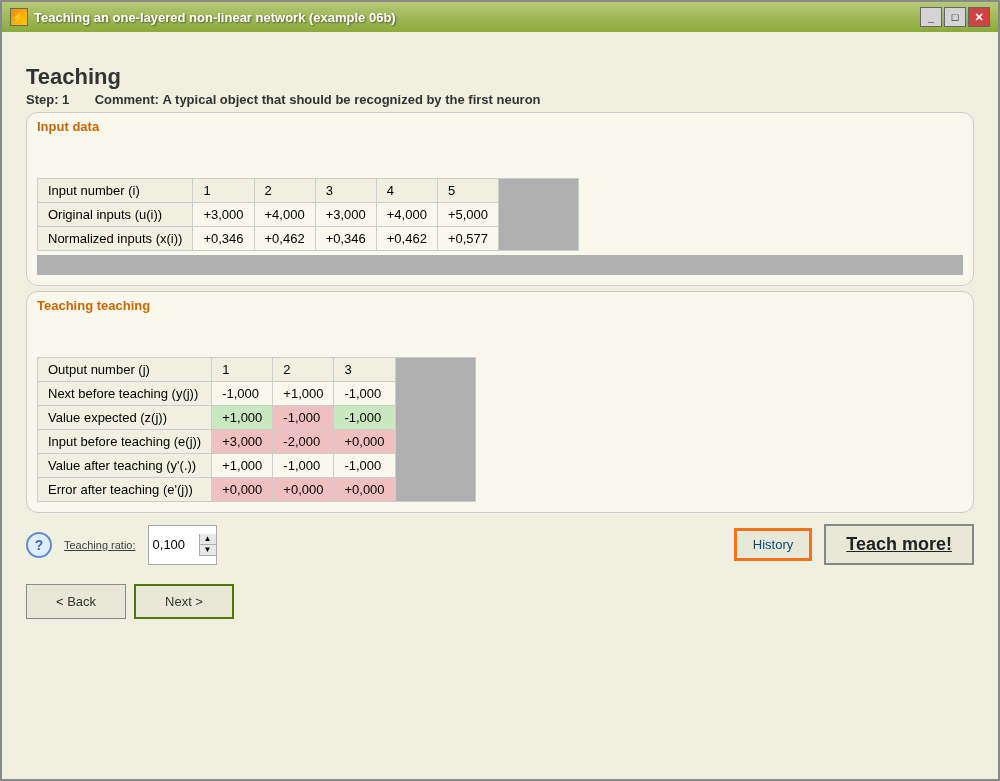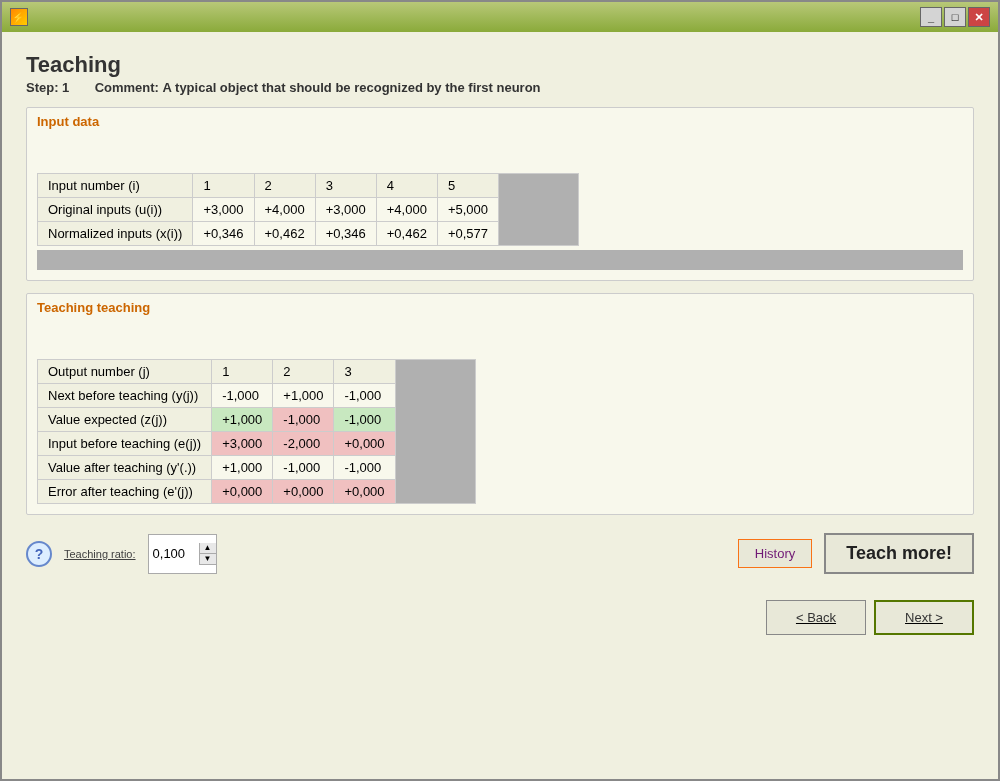--- a/index.html
+++ b/index.html
@@ -72,24 +72,24 @@
       font-size: 11px;
       font-weight: bold;
     }
 
     .title-btn-min { background: #d4d4d4; }
     .title-btn-max { background: #d4d4d4; }
     .title-btn-close { background: #cc4444; color: white; }
 
     .content {
       flex: 1;
-      padding: 20px 24px;
+      padding: 32px 24px;
       display: flex;
       flex-direction: column;
-      gap: 12px;
+      gap: 5px;
       background: #f0f0e0;
     }
 
     .page-title {
       font-size: 22px;
       font-weight: bold;
       color: #333;
       margin-bottom: 2px;
     }
 
@@ -97,21 +97,21 @@
       font-size: 13px;
       color: #333;
     }
 
     .step-label { font-weight: bold; }
     .step-comment-text { font-weight: bold; }
 
     .section-box {
       border: 1px solid #ccc;
       background: #f8f8ec;
-      border-radius: 2px;
+      border-radius: 12px;
     }
 
     .section-title {
       color: #cc6600;
       font-size: 13px;
       font-weight: bold;
       padding: 6px 10px 4px 10px;
     }
 
     .section-content {
@@ -206,45 +206,45 @@
       cursor: pointer;
       font-size: 8px;
       display: flex;
       align-items: center;
       justify-content: center;
       border-bottom: 1px solid #aaa;
     }
 
     .action-btn {
       padding: 6px 16px;
-      border: 1px solid #f97316;
+      border: 3px solid #f97316;
       background: #e8e8d8;
       cursor: pointer;
       font-size: 13px;
-      color: #701a75;
+      color: #0c4a6e;
     }
 
     .teach-more-btn {
       padding: 8px 20px;
       border: 2px solid #888;
       background: #e8e8d8;
       cursor: pointer;
       font-size: 18px;
       font-weight: bold;
       color: #222;
+      text-decoration: underline;
     }
 
     .spacer { flex: 1; }
 
     .nav-buttons {
       display: flex;
-      justify-content: flex-end;
+      justify-content: flex-start;
       gap: 8px;
       padding: 8px 0 4px 0;
-      text-decoration: underline;
     }
 
     .nav-btn {
       padding: 8px 24px;
       border: 1px solid #888;
       background: #e8e8d8;
       cursor: pointer;
       font-size: 13px;
       color: #333;
       min-width: 100px;
@@ -257,20 +257,21 @@
 </head>
 <body>
 
 <div class="window">
 
   <div class="title-bar">
     <div class="title-bar-left">
       <div class="title-icon">
         <span>⚡</span>
       </div>
+      <span class="title-text">Teaching an one-layered non-linear network (example 06b)</span>
     </div>
     <div class="title-buttons">
       <button class="title-btn title-btn-min">_</button>
       <button class="title-btn title-btn-max">□</button>
       <button class="title-btn title-btn-close">✕</button>
     </div>
   </div>
 
   <div class="content">
 

